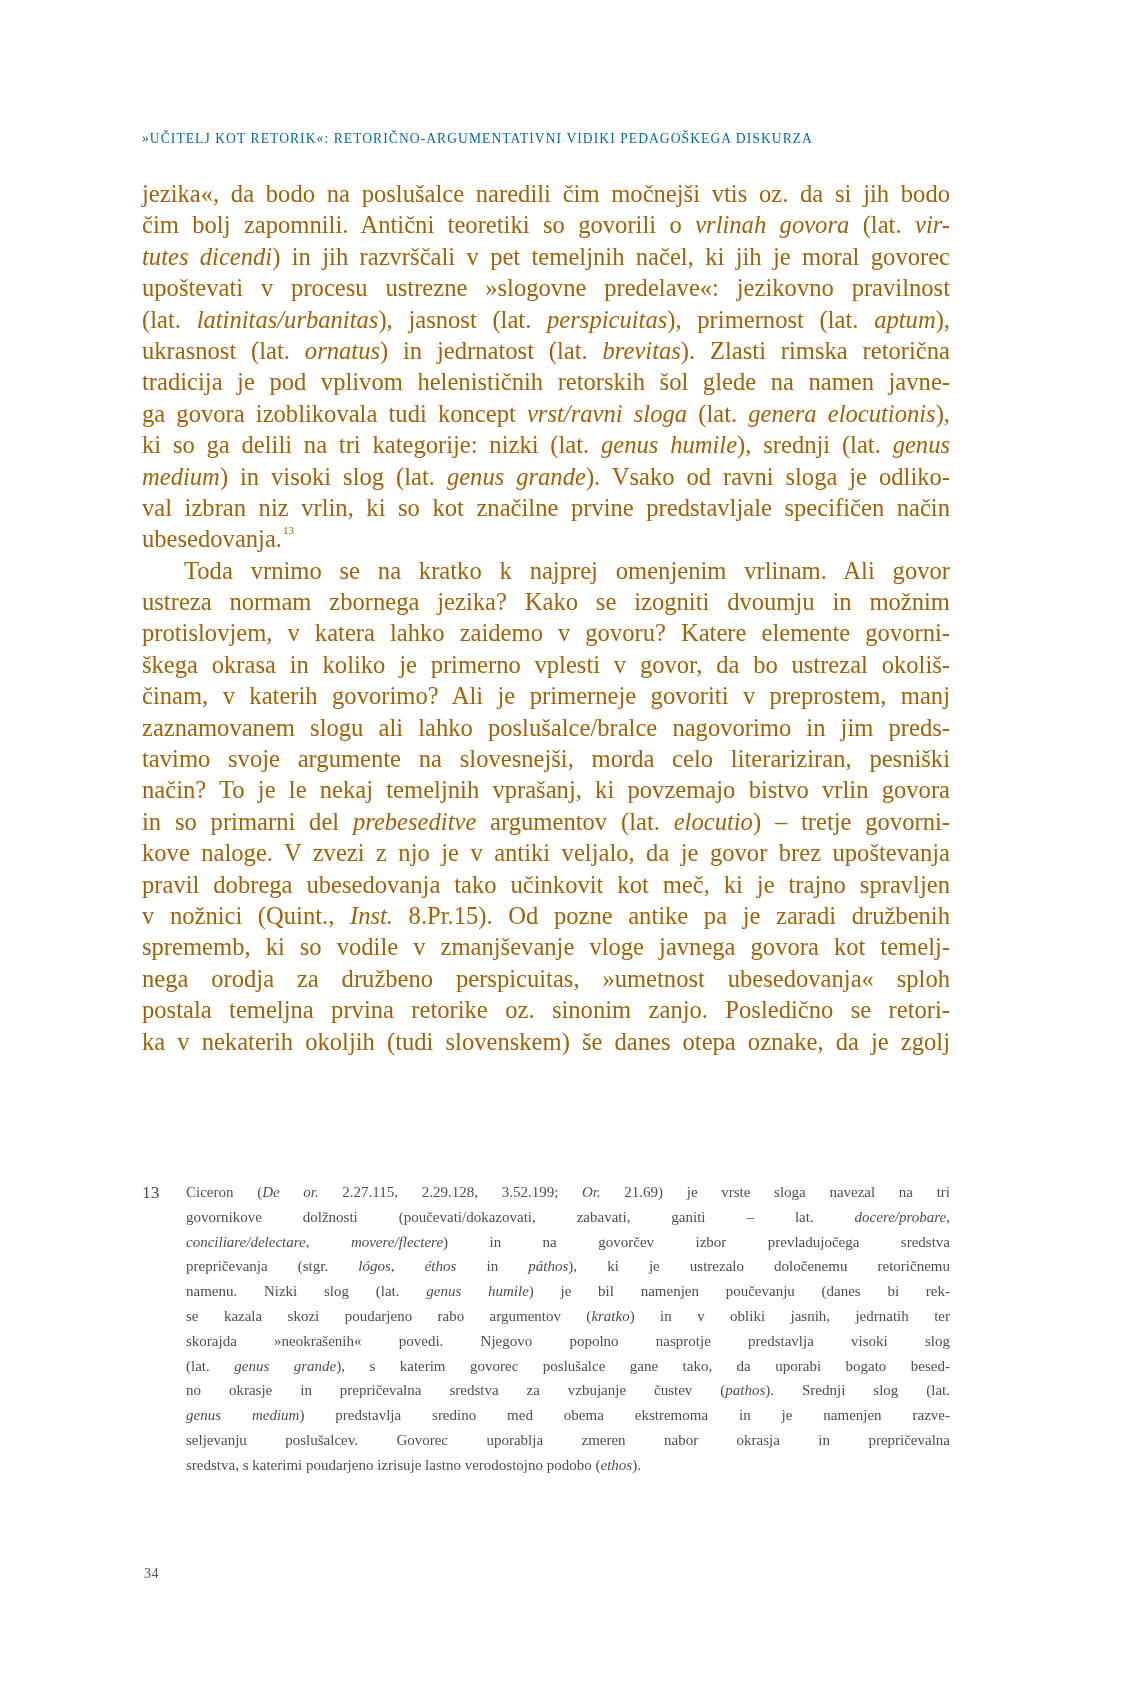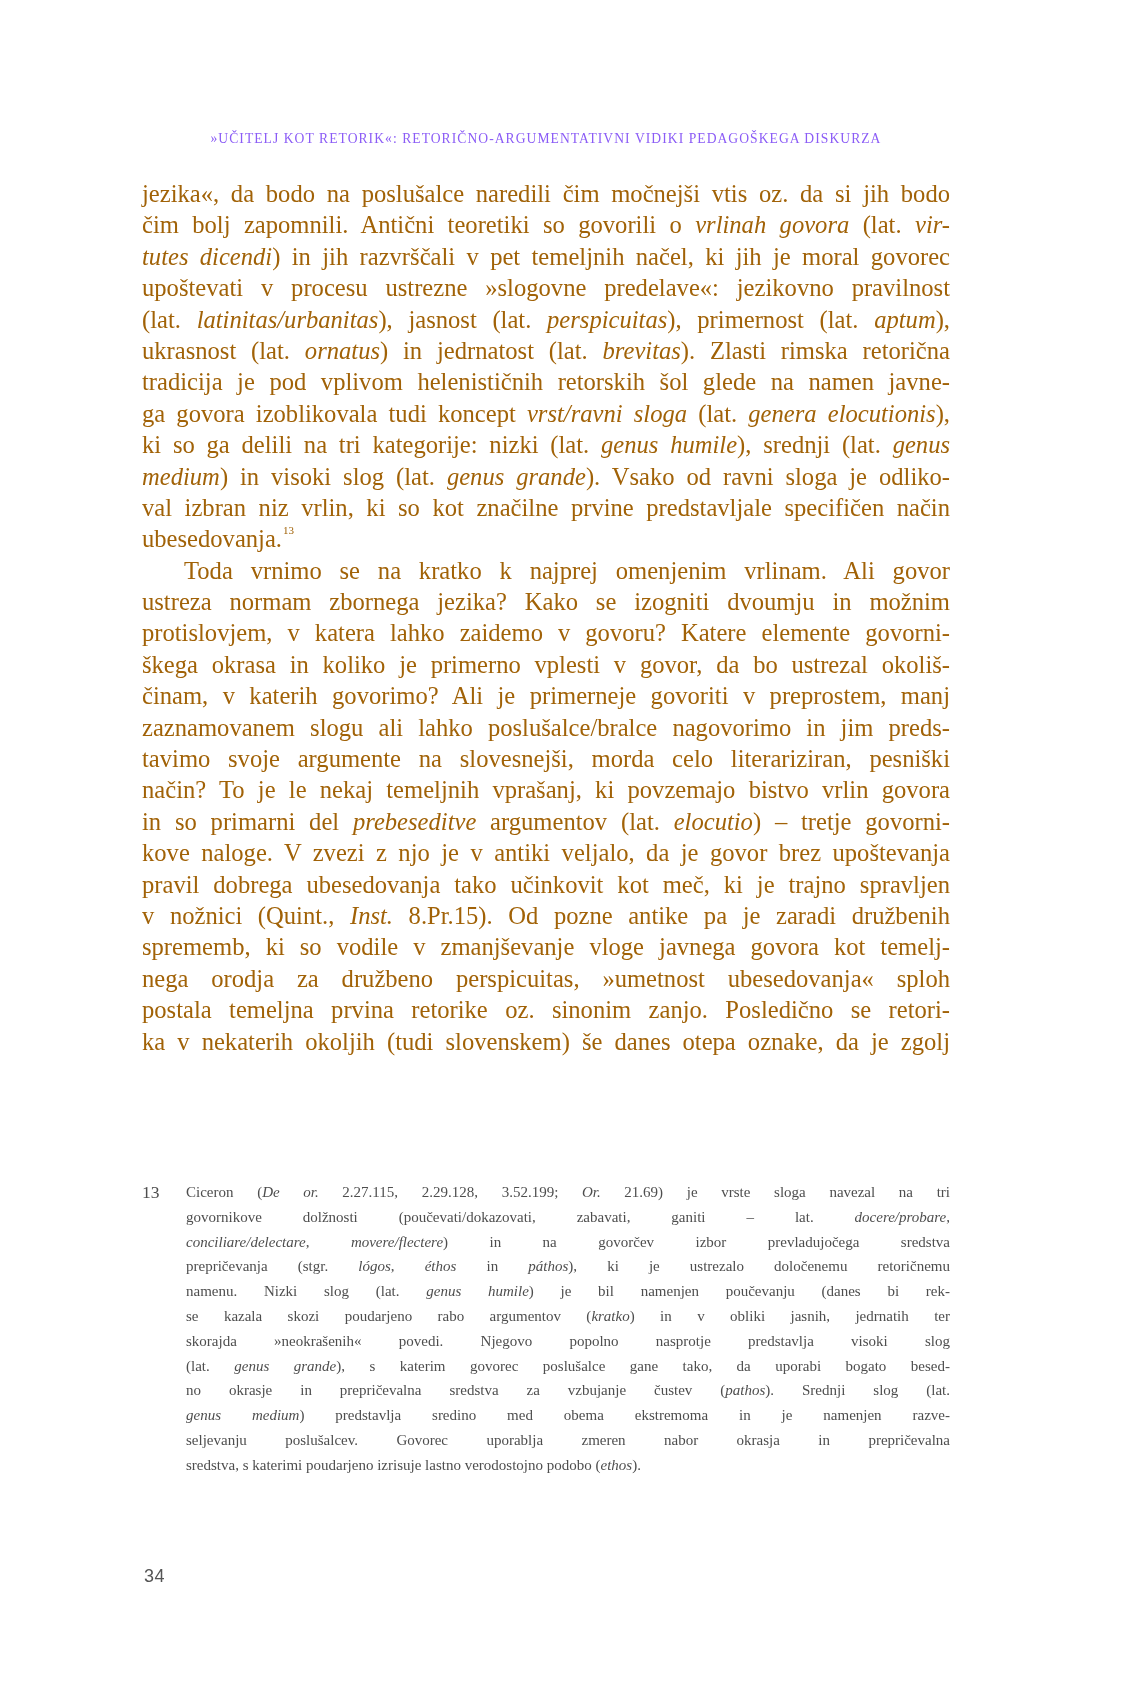--- a/index.html
+++ b/index.html
@@ -1,21 +1,21 @@
 <!DOCTYPE html>
 <html><head>
 <meta charset="utf-8">
 <style>
   html, body { margin: 0; padding: 0; background: #ffffff; }
   body { width: 1145px; height: 1684px; position: relative; overflow: hidden; }
   .page { position: absolute; left: 0; top: 0; width: 1145px; height: 1684px; background: #fff; }
   .running-head {
     position: absolute; left: 142px; top: 131px; width: 808px;
-    text-align: center; font-family: "Liberation Serif", serif;
-    font-size: 13.6px; letter-spacing: 1.05px; color: #8b5cf6; white-space: nowrap;
+    text-align: left; font-family: "Liberation Serif", serif;
+    font-size: 13.6px; letter-spacing: 1.05px; color: #0369a1; white-space: nowrap;
   }
   .body { position: absolute; left: 142px; top: 178px; width: 808px; }
   .line {
     font-family: "Liberation Serif", serif; font-size: 24.6px; color: #a16207;
     height: 31.4px; line-height: 31.4px; white-space: nowrap;
     text-align: justify; text-align-last: justify; overflow: visible;
   }
   .line.last { text-align-last: left; }
   .line.indent { padding-left: 42px; box-sizing: border-box; }
   .line i { }
@@ -26,22 +26,22 @@
     font-size: 17.5px; color: #4e4e4e; line-height: 24.8px;
   }
   .fn-text { position: absolute; left: 44px; top: 0; width: 764px; }
   .fn-line {
     font-family: "Liberation Serif", serif; font-size: 15px; color: #4e4e4e;
     height: 24.8px; line-height: 24.8px; white-space: nowrap;
     text-align: justify; text-align-last: justify;
   }
   .fn-line.last { text-align-last: left; }
   .folio {
-    position: absolute; left: 144px; top: 1566px; font-family: Liberation Sans, sans-serif;
-    font-size: 18px; color: #555; letter-spacing: 0.5px;
+    position: absolute; left: 144px; top: 1566px; font-family: Liberation Serif, serif;
+    font-size: 14px; color: #555; letter-spacing: 0.5px;
   }
 </style>
 </head>
 <body>
 
 <div class="page">
   <div class="running-head">»UČITELJ KOT RETORIK«: RETORIČNO-ARGUMENTATIVNI VIDIKI PEDAGOŠKEGA DISKURZA</div>
 
   <div class="body" id="body-lines">
       <div class="line"><span>jezika«, da bodo na poslušalce naredili čim močnejši vtis oz. da si jih bodo</span></div>

